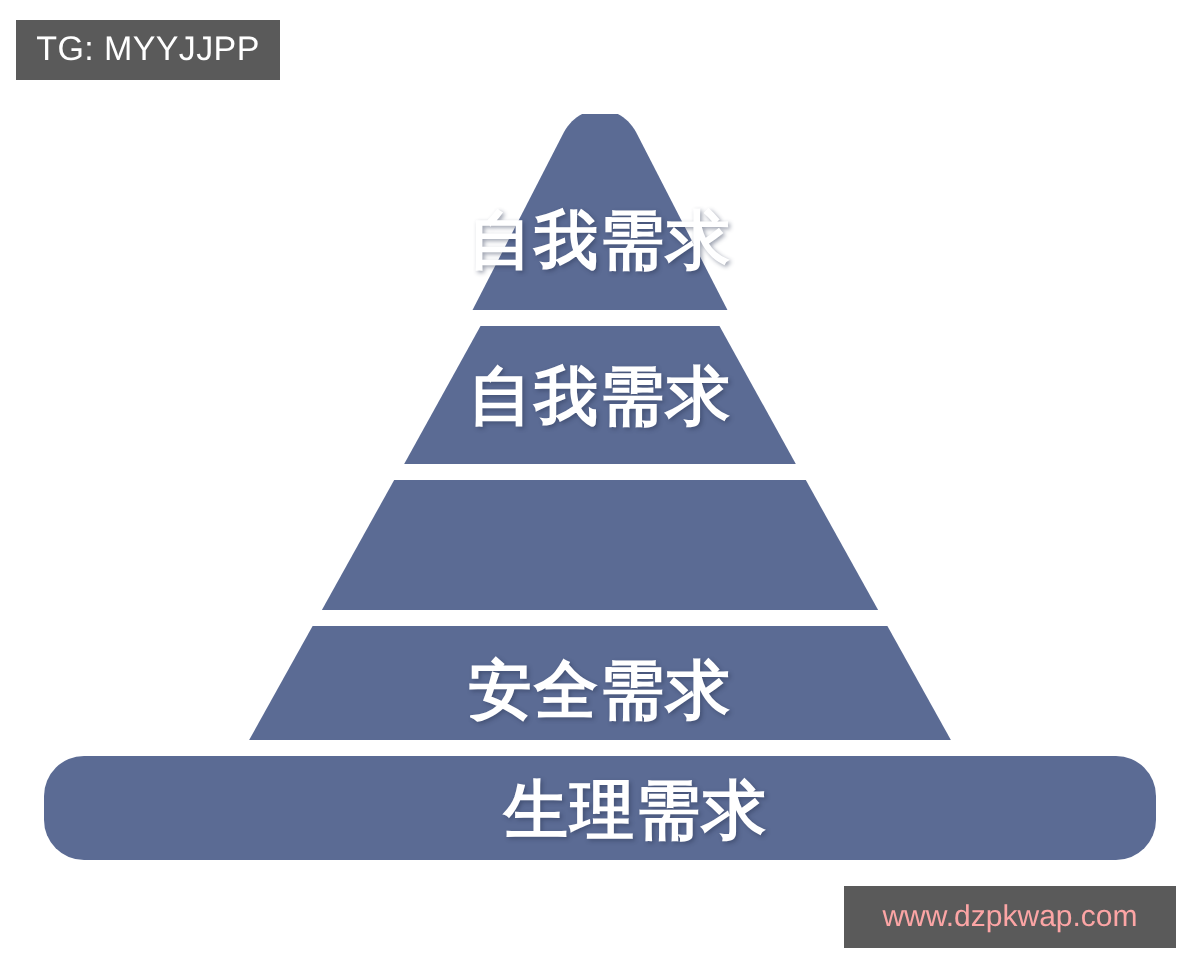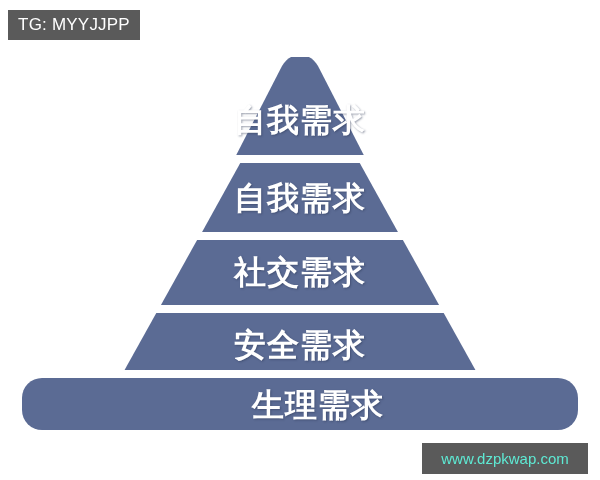--- a/index.html
+++ b/index.html
@@ -38,21 +38,21 @@
   }
 
   
   #watermark {
     position: absolute;
     left: 422px;
     top: 443px;
     width: 166px;
     height: 31px;
     background: #5a5a5a;
-    color: #5eead4;
+    color: #fca5a5;
     font-size: 15px;
     display: flex;
     align-items: center;
     justify-content: center;
     box-sizing: border-box;
   }
 
   
   #pyramid {
     position: absolute;
@@ -131,21 +131,20 @@
         <path d="M 300 55 L 520 450 L 80 450 Z" fill="#5B6B94"></path>
       </g>
 
       <g>
         <rect x="22" y="378" width="556" height="52" rx="20" ry="20" fill="#5B6B94"></rect>
       </g>
     </svg>
 
     <div class="tier-label" id="label-0">自我需求</div>
     <div class="tier-label" id="label-1">自我需求</div>
-    <div class="tier-label" id="label-2">社交需求</div>
     <div class="tier-label" id="label-3">安全需求</div>
     <div class="tier-label" id="label-4">生理需求</div>
   </div>
 
   <div id="watermark">
     <span>www.dzpkwap.com</span>
   </div>
 
 </div>
 

